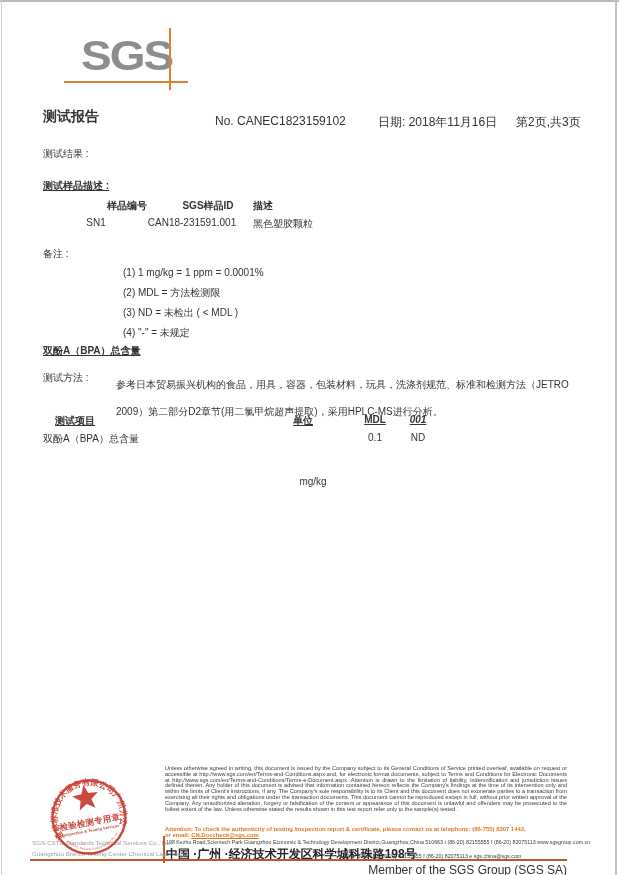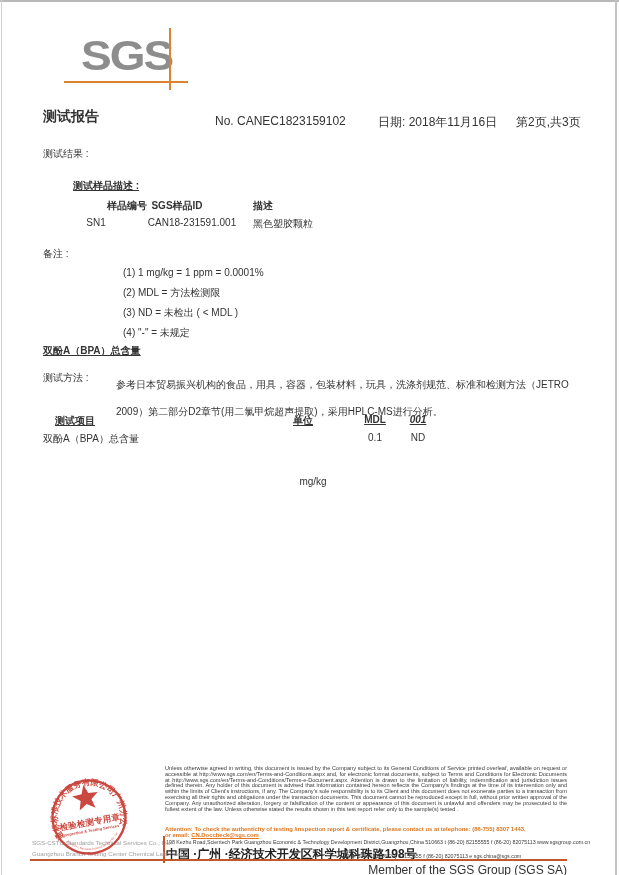--- a/index.html
+++ b/index.html
@@ -17,23 +17,23 @@
   
   .doc-title{left:43px;top:108px;font-size:14px;font-weight:bold;color:#333;}
   .hdr-small{font-size:12px;color:#333;}
   .report-no{left:215px;top:114px;}
   .hdr-date{left:378px;top:114px;}
   .hdr-page{left:516px;top:114px;}
   
   .cn{font-size:10px;color:#333;}
   .lbl{font-size:10px;color:#333;}
   .results-label{left:43px;top:147px;}
-  .sample-desc{left:43px;top:179px;font-weight:bold;text-decoration:underline;margin-left:30px;}
+  .sample-desc{left:43px;top:179px;font-weight:bold;text-decoration:underline;}
   .st-h1{left:67px;top:199px;width:80px;text-align:right;font-weight:bold;}
-  .st-h2{left:121px;top:199px;width:112px;text-align:center;font-weight:bold;}
+  .st-h2{left:152px;top:199px;width:112px;text-align:center;font-weight:bold;}
   .st-h3{left:253px;top:199px;font-weight:bold;}
   .st-r1{left:56px;top:217px;width:80px;text-align:center;}
   .st-r2{left:136px;top:217px;width:112px;text-align:center;}
   .st-r3{left:253px;top:217px;}
   .notes-label{left:43px;top:247px;}
   .notes{left:85px;top:263px;}
   .notes div{font-size:10px;color:#333;height:20px;line-height:20px;margin-left:38px;}
   .bpa-heading{left:43px;top:344px;font-weight:bold;text-decoration:underline;}
   .method-label{left:43px;top:371px;}
   .method-text{left:116px;top:371px;width:474px;font-size:10px;line-height:27px;color:#333;}

